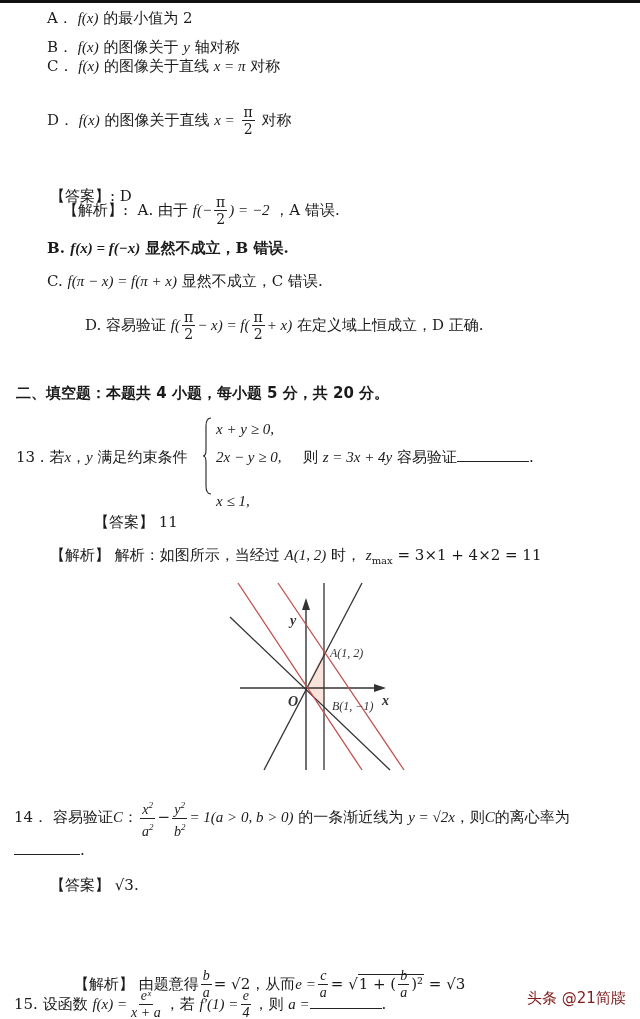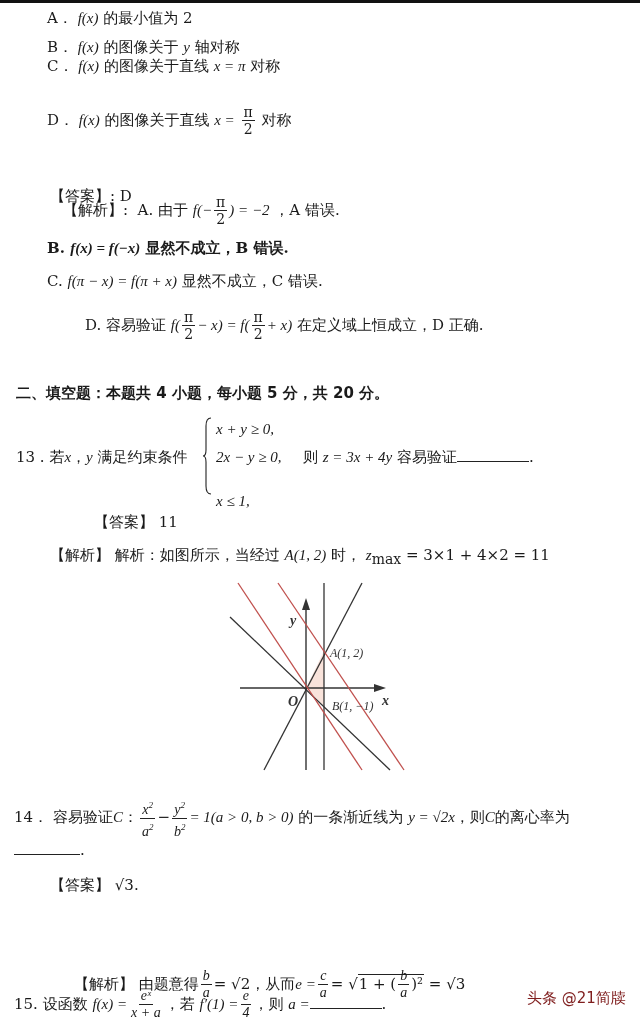--- a/index.html
+++ b/index.html
@@ -9,21 +9,21 @@
   .it{font-style:italic;font-family:"Liberation Serif","DejaVu Serif",serif;}
   .frac{display:inline-flex;flex-direction:column;align-items:center;vertical-align:middle;margin:0 2px;font-size:14px;line-height:16px;}
   .frac .num{border-bottom:1px solid #222;padding:0 2px;}
   .frac .den{padding:0 2px;}
   .blank{display:inline-block;border-bottom:1px solid #222;width:72px;height:14px;vertical-align:baseline;}
   .bold{font-weight:bold;font-family:"DejaVu Sans","Liberation Sans",sans-serif;}
   .sqrt{display:inline-block;}
   .sqrt .rad{border-top:1px solid #222;padding:0 1px;}
   .watermark{position:absolute;font-family:"DejaVu Sans","Liberation Sans",sans-serif;color:#7f1d1d;font-size:15px;}
   sup{font-size:9px;}
-  sub{font-size:14px;}
+  sub{font-size:10px;}
 </style>
 </head>
 <body>
 
 <div class="topbar"></div>
 
 <div class="line" style="left:47px;top:8px;">
   <span>A．</span>
   <span class="it">f(x)</span>
   <span>的最小值为 2</span>

